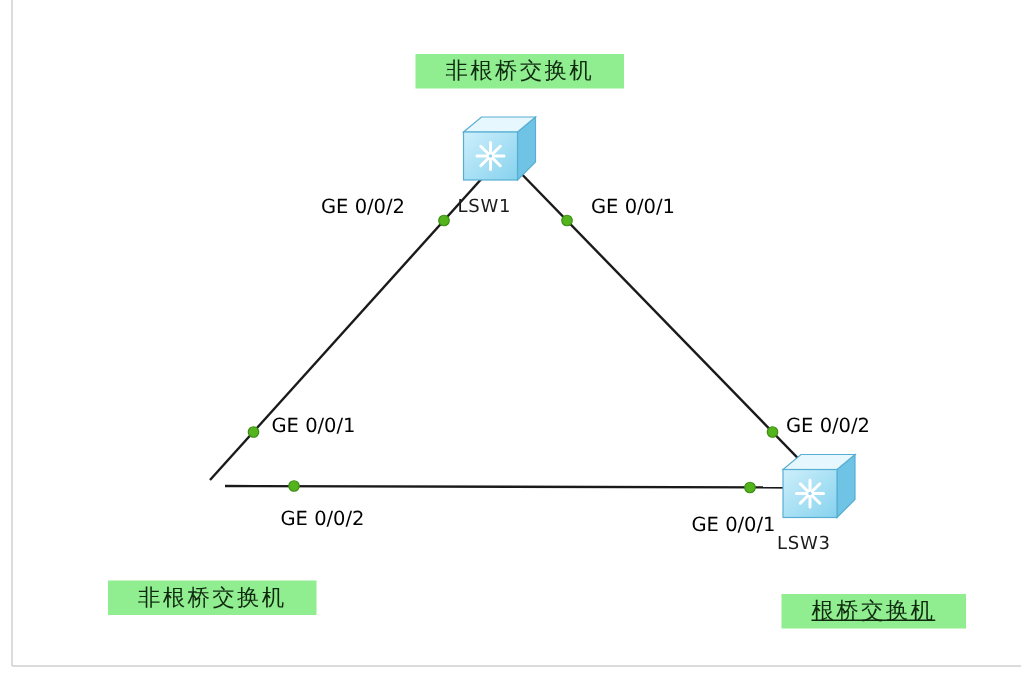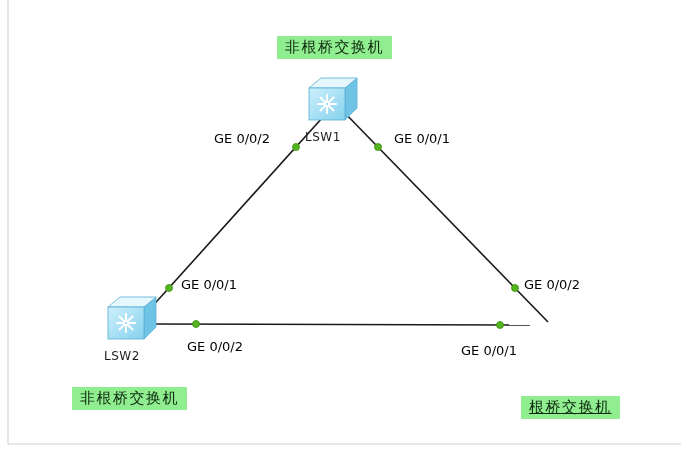--- a/index.html
+++ b/index.html
@@ -57,21 +57,21 @@
     font-size: 13px;
     color: #000000;
     white-space: nowrap;
   }
   .annotation {
     position: absolute;
     background: var(--annotation-bg);
     color: #102a10;
     font-size: 15px;
     letter-spacing: 1.5px;
-    padding: 2px 8px;
+    padding: 2px 20px;
     white-space: nowrap;
     cursor: pointer;
     text-align: right;
   }
 </style>
 </head>
 <body>
 
 <svg width="0" height="0" style="position:absolute" aria-hidden="true">
   <defs>
@@ -113,27 +113,27 @@
     <circle class="endpoint-dot" cx="500" cy="325" r="3.5"></circle>
   </svg>
 
   <div class="device" style="left:305px; top:76px;">
     <svg width="54" height="48">
         <use href="#switchIcon"></use>
       </svg>
     <div class="device-label">LSW1</div>
   </div>
 
-  <div class="device" style="left:104px; top:295px;">
+
+  <div class="device" style="left:518px; top:301px;">
     <svg width="54" height="48">
         <use href="#switchIcon"></use>
       </svg>
-    <div class="device-label">LSW2</div>
+    <div class="device-label">LSW3</div>
   </div>
-
 
   <div class="port-label" style="left:214px; top:131px;">GE 0/0/2</div>
   <div class="port-label" style="left:394px; top:131px;">GE 0/0/1</div>
   <div class="port-label" style="left:181px; top:277px;">GE 0/0/1</div>
   <div class="port-label" style="left:187px; top:339px;">GE 0/0/2</div>
   <div class="port-label" style="left:524px; top:277px;">GE 0/0/2</div>
   <div class="port-label" style="left:461px; top:343px;">GE 0/0/1</div>
 
   <div class="annotation" style="left:277px; top:36px;">非根桥交换机</div>
   <div class="annotation" style="left:72px; top:387px;">非根桥交换机</div>

